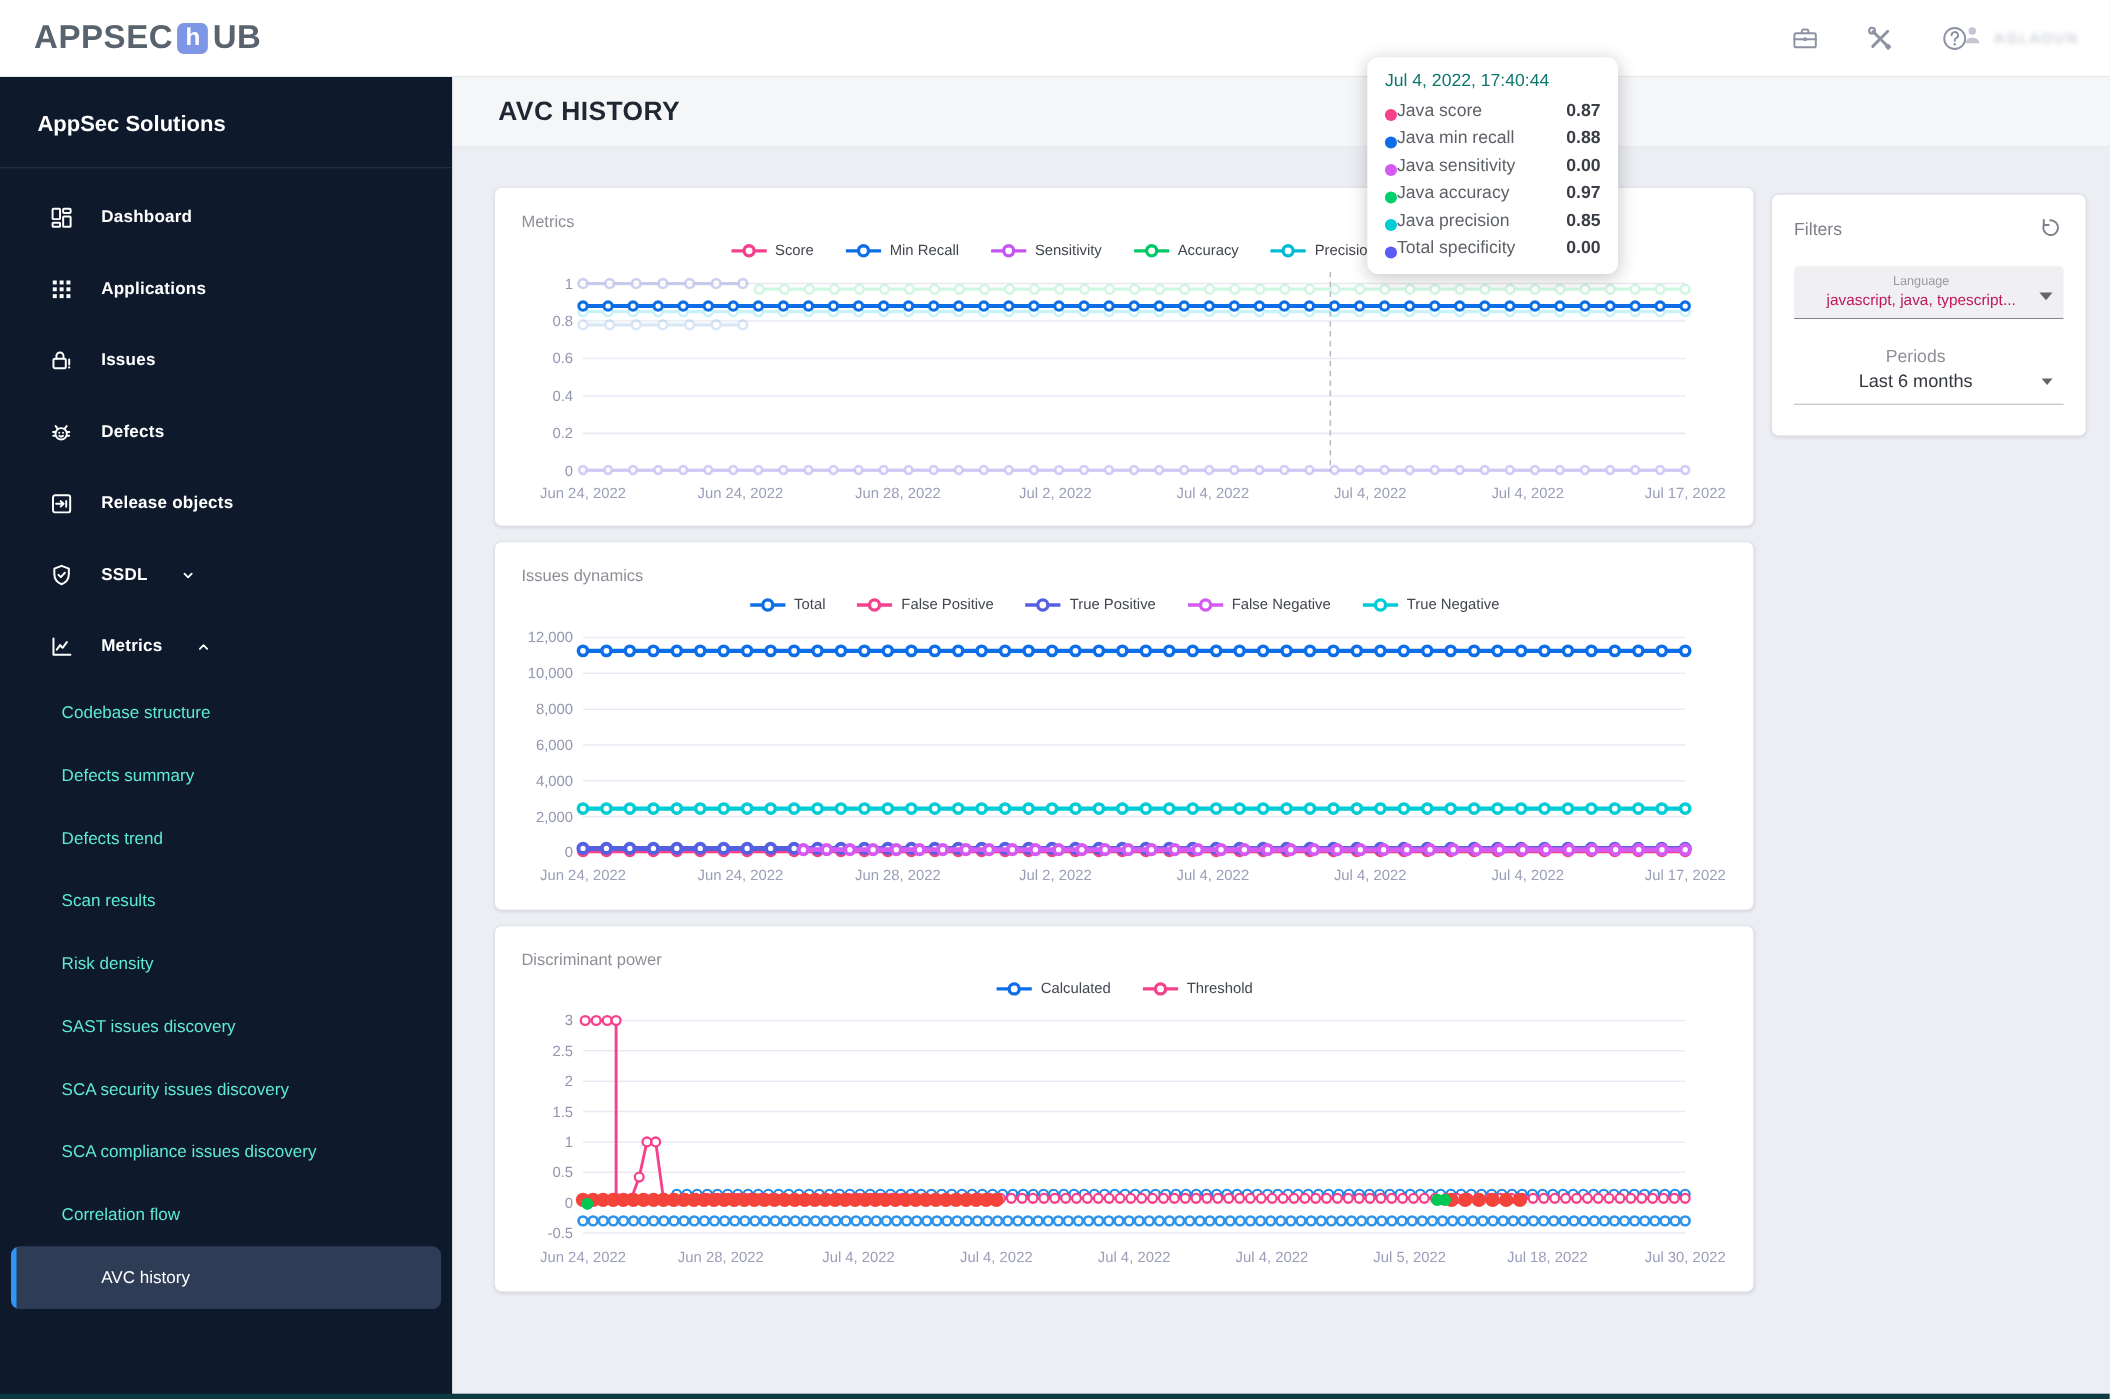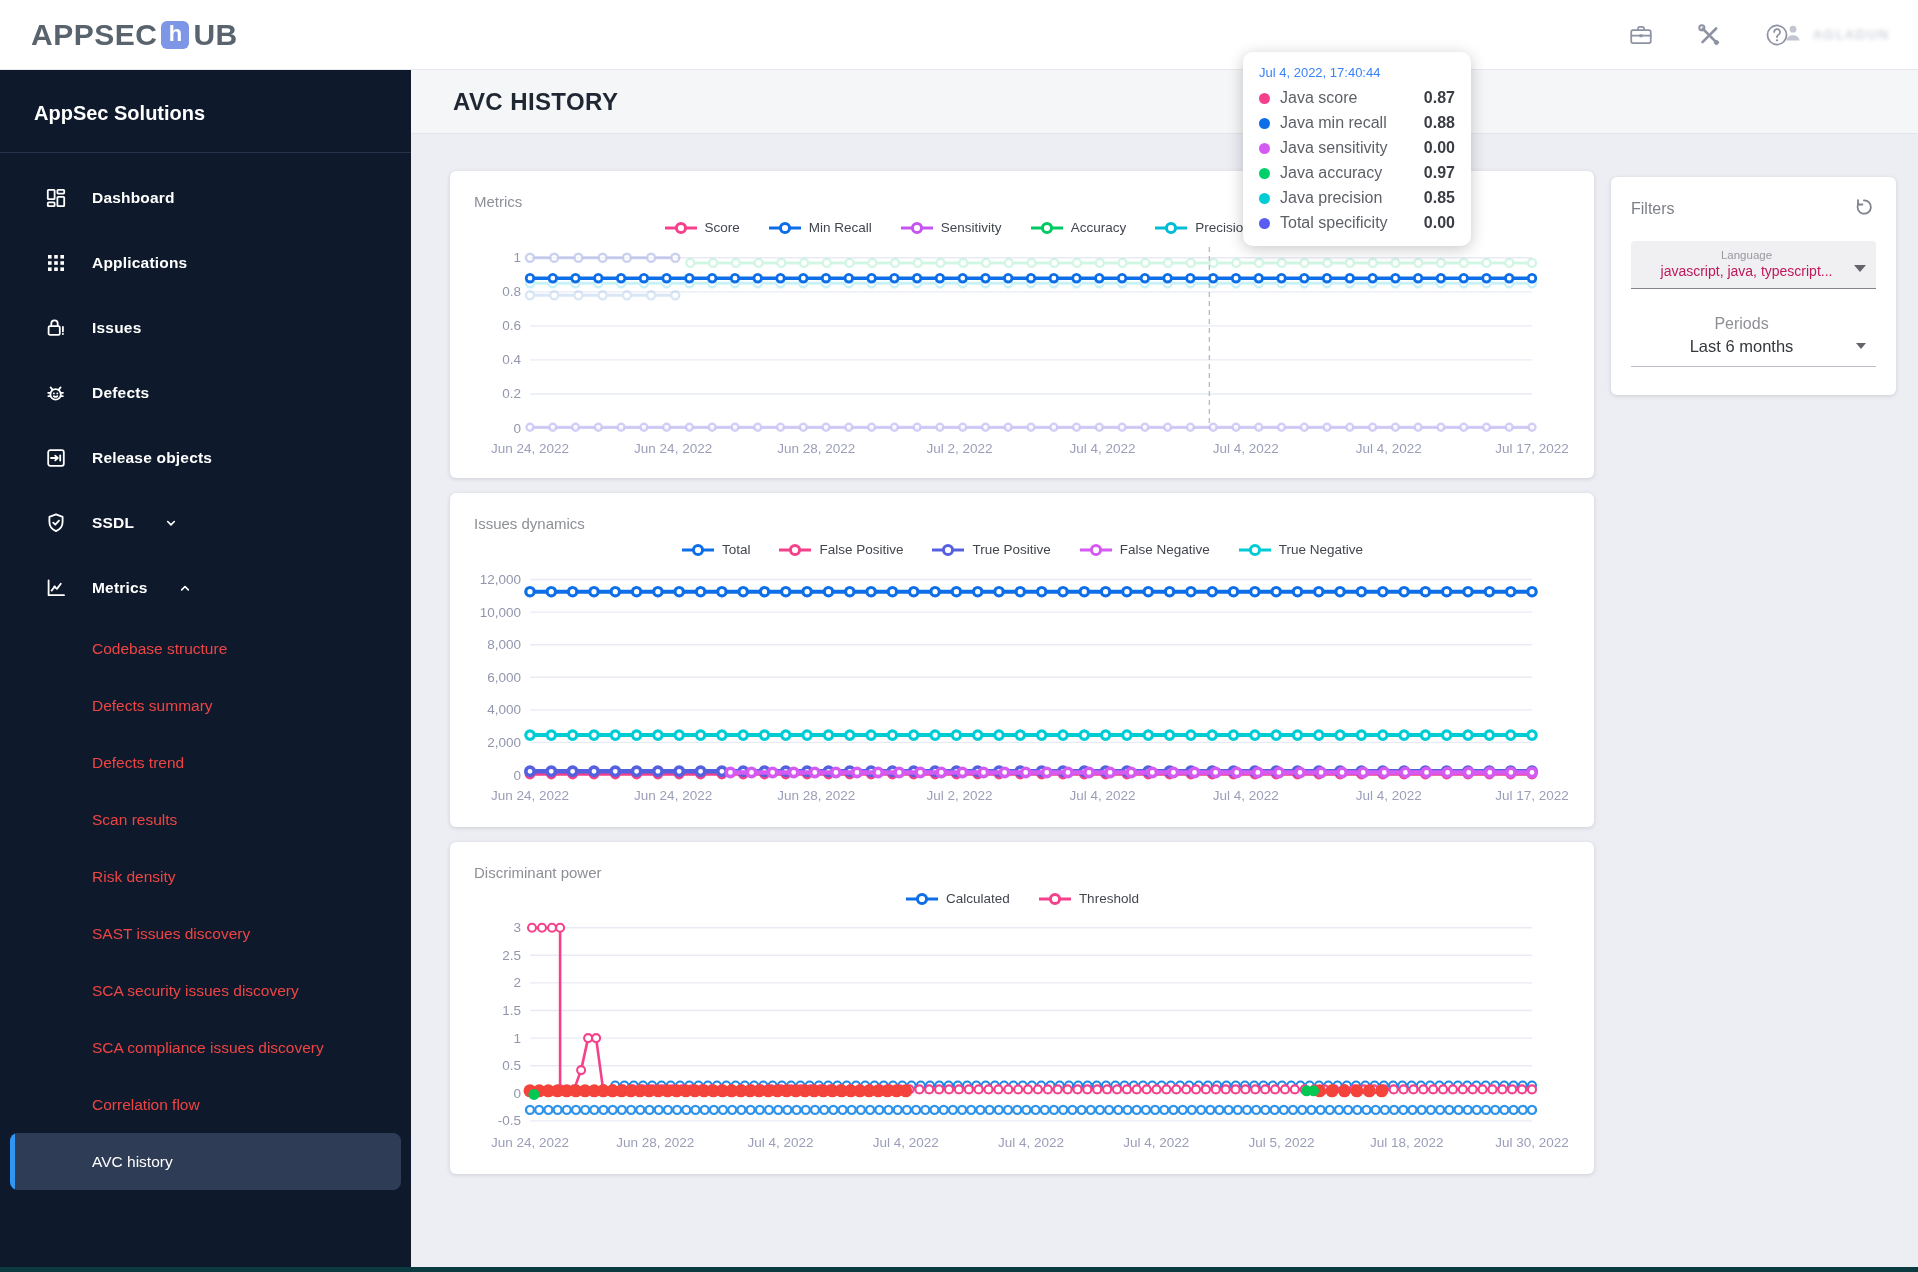--- a/index.html
+++ b/index.html
@@ -22,22 +22,22 @@
   
   .sidebar { position:absolute; left:0; top:70px; width:411px; height:1202px;
     background:#0e1a2c; z-index:5; }
   .sb-title { color:#ffffff; font-size:20px; font-weight:bold; padding:32px 0 27px 34px;
     border-bottom:1px solid #26334a; }
   .sb-nav { padding-top:12px; }
   .sb-item { height:65px; display:flex; align-items:center; padding-left:44px; cursor:pointer; }
   .sb-item .icn { width:24px; height:24px; margin-right:24px; flex:0 0 auto; }
   .sb-item .lbl { color:#ffffff; font-size:15.5px; font-weight:bold; letter-spacing:.2px; }
   .sb-item .chev { margin-left:26px; width:22px; height:22px; }
-  .sb-sub { height:57px; display:flex; align-items:center; padding-left:92px;
-    color:#ef4444; font-size:15.5px; cursor:pointer; }
+  .sb-sub { height:57px; display:flex; align-items:center; padding-left:56px;
+    color:#5eead4; font-size:15.5px; cursor:pointer; }
   .sb-sub.selected { position:relative; margin:0 10px; padding-left:82px; height:57px;
     background:#2e3c56; border-radius:8px; color:#ffffff; overflow:hidden; }
   .sb-sub.selected::before { content:""; position:absolute; left:0; top:0; bottom:0; width:5px;
     background:#2f96f3; border-radius:3px 0 0 3px; }
 
   
   .page-head { position:absolute; left:411px; top:70px; right:0; height:64px; background:#f5f6f8;
     border-bottom:1px solid #e3e5ea; display:flex; align-items:center; }
   .page-title { margin-left:42px; font-size:24px; font-weight:bold; color:#1f2733; letter-spacing:.4px; }
   .content { position:absolute; left:411px; top:134px; right:0; bottom:0; overflow:hidden;
@@ -66,22 +66,22 @@
   .field-filled .caret { top:24px; }
   .field-std { margin-top:26px; border-bottom:1px solid #bcbdc5; padding:0 26px 10px 2px;
     position:relative; cursor:pointer; }
   .field-std .field-label { font-size:16px; color:#8f9096; }
   .field-std .field-value { font-size:16.5px; color:#34373d; margin-top:4px; }
   .field-std .caret { top:28px; border-left-width:5.5px; border-right-width:5.5px; border-top-width:6.5px; }
 
   
   .tooltip { position:absolute; left:1243px; top:52px; width:228px; background:#ffffff;
     border-radius:10px; box-shadow:0 3px 16px rgba(0,0,0,.22); padding:13px 16px 14px; z-index:40; }
-  .tt-title { font-size:13px; color:#3b82f6; margin-bottom:9px; }
-  .tt-row { display:flex; align-items:center; gap:10px; margin-top:7px; }
+  .tt-title { font-size:16px; color:#0f766e; margin-bottom:9px; }
+  .tt-row { display:flex; align-items:flex-end; margin-top:7px; }
   .tt-dot { width:11px; height:11px; border-radius:50%; flex:0 0 auto; }
   .tt-label { font-size:16px; color:#5d6167; flex:1; }
   .tt-value { font-size:16px; font-weight:bold; color:#3a3d43; }
 
   .bottom-strip { position:absolute; left:0; bottom:0; width:1918px; height:5px;
     background:#0b3b41; z-index:50; }
 </style>
 </head>
 <body>
 

